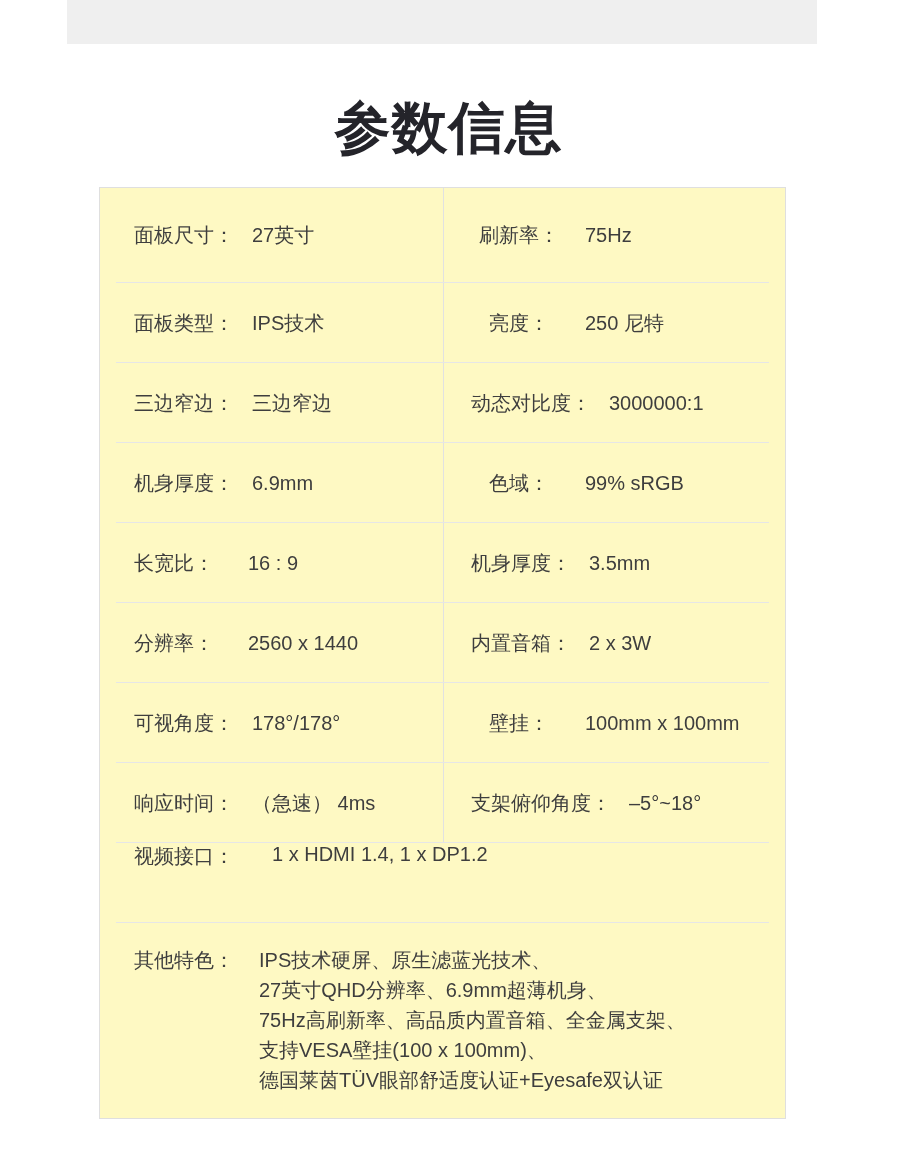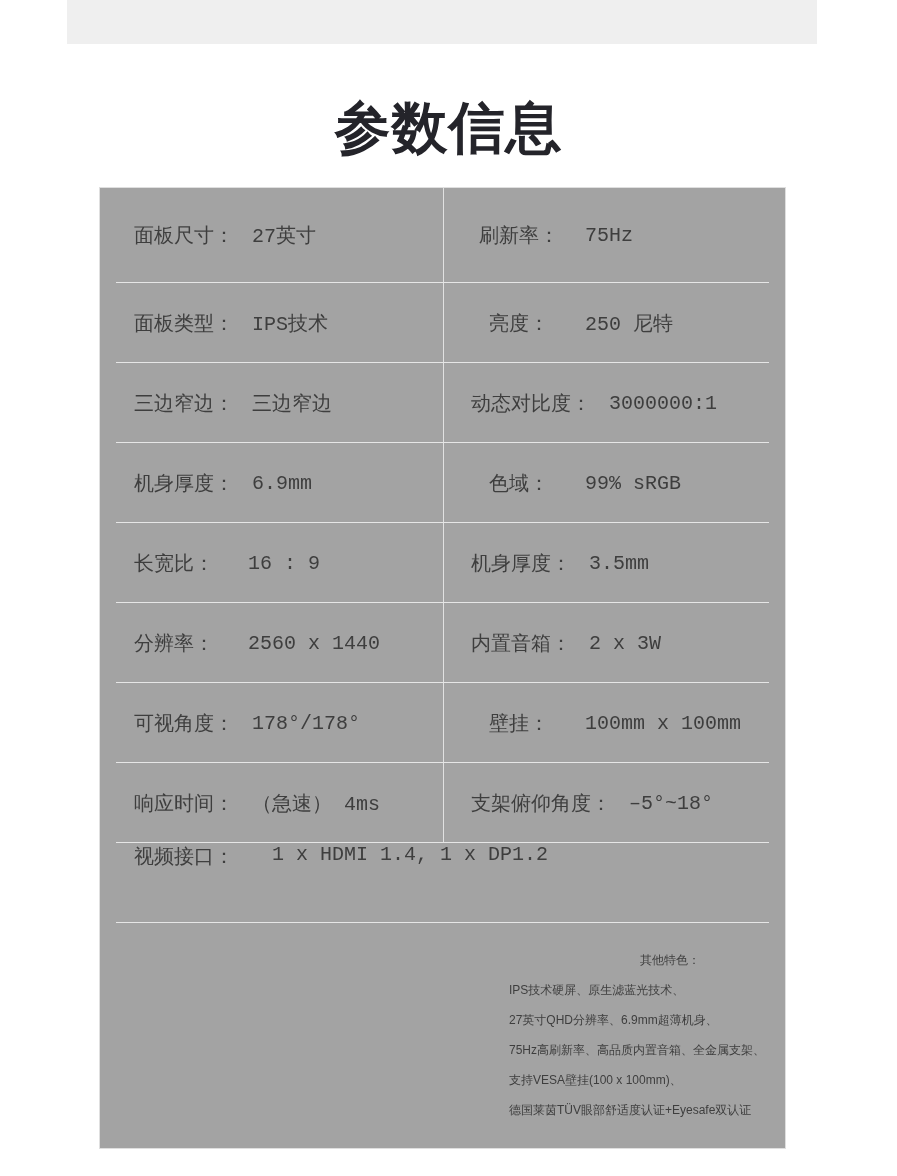--- a/index.html
+++ b/index.html
@@ -39,21 +39,21 @@
     font-weight: 700;
     letter-spacing: 1px;
     color: var(--title-color, #24242a);
   }
   .spec-table {
     position: absolute;
     left: 99px;
     top: 187px;
     width: 685px;
     border: 1px solid var(--table-border, #dfdfdf);
-    background: #a3a3a3;
+    background: #fef9c3;
   }
   .pair-row {
     display: flex;
     height: 80px;
     position: relative;
   }
   .pair-row:first-child { height: 95px; }
   .pair-row::after {
     content: "";
     position: absolute;
@@ -78,21 +78,21 @@
   .cell.right {
     flex: 1;
     padding-left: 27px;
     text-align: center;
   }
   .spec-label {
     min-width: 96px;
     margin-right: 18px;
     white-space: nowrap;
   }
-  .spec-value { white-space: nowrap; font-family: Liberation Mono, monospace; }
+  .spec-value { white-space: nowrap; }
   .video-row {
     position: relative;
     height: 80px;
     display: flex;
     align-items: flex-start;
     padding-left: 34px;
     font-size: 20px;
     color: var(--text-color, #3e3e3e);
   }
   .video-row::after {
@@ -100,25 +100,24 @@
     position: absolute;
     left: 16px;
     right: 16px;
     bottom: 0;
     height: 1px;
     background: var(--row-divider, #e6e6e6);
   }
   .video-row .spec-label { min-width: 120px; }
   .features-row {
     display: flex;
-    align-items: flex-end;
+    align-items: flex-start;
     padding: 22px 20px 23px 34px;
-    font-size: 12px;
+    font-size: 20px;
     color: var(--text-color, #3e3e3e);
-    flex-direction: column;
   }
   .features-row .spec-label {
     min-width: 107px;
     margin-right: 18px;
     line-height: 30px;
   }
   .feature-lines { flex: 1; }
   .feature-line { line-height: 30px; }
 </style>
 </head>

